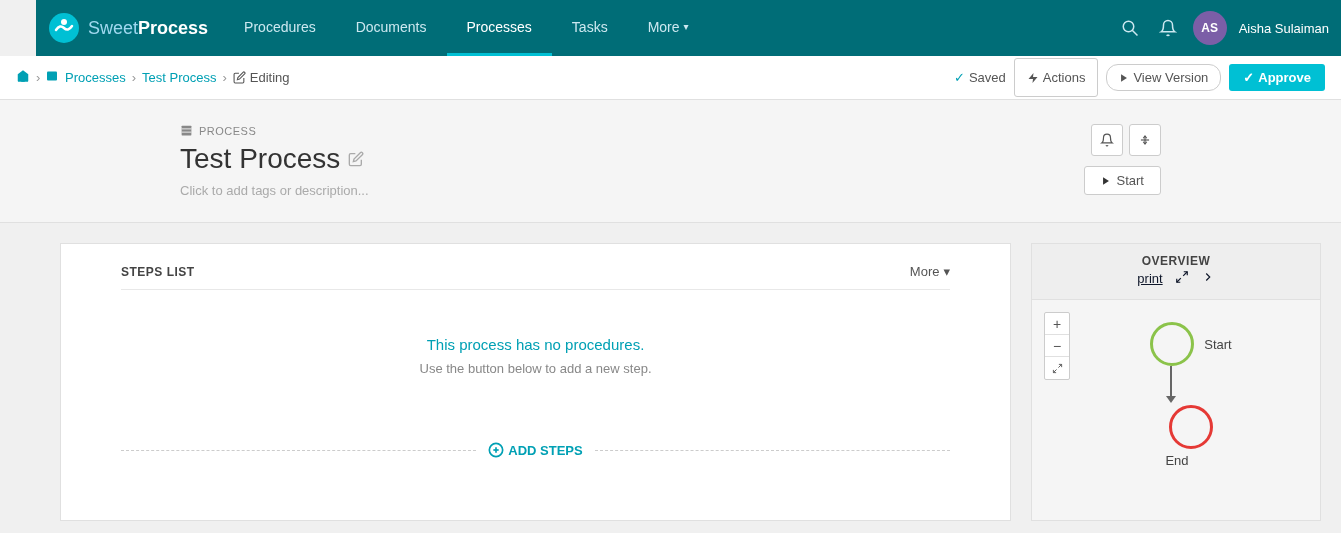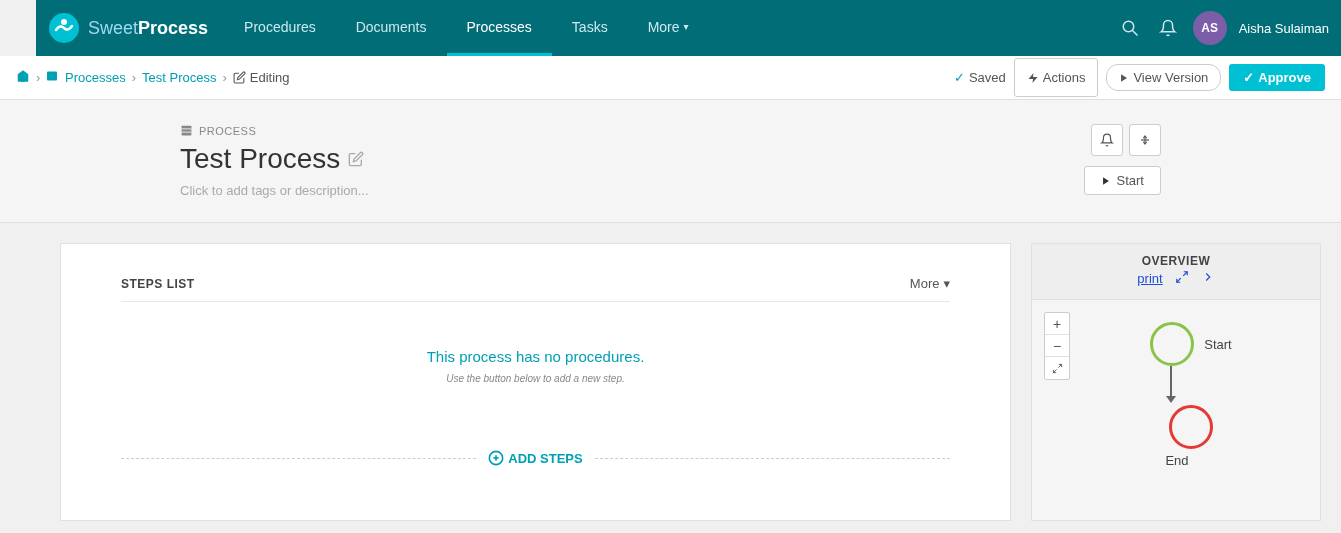--- a/index.html
+++ b/index.html
@@ -232,21 +232,21 @@
     .main-area {
       display: flex;
       padding: 0;
       background: #f0f0f0;
       min-height: calc(533px - 56px - 44px - 115px);
     }
 
     
     .steps-section {
       flex: 1;
-      padding: 32px 60px;
+      padding: 20px 60px;
       background: white;
       margin: 20px 0 20px 60px;
       border: 1px solid #e0e0e0;
     }
     .steps-header {
       display: flex;
       align-items: center;
       justify-content: space-between;
       margin-bottom: 16px;
       padding-bottom: 10px;
@@ -271,23 +271,22 @@
       text-align: center;
       padding: 30px 20px;
     }
     .empty-state p.main-msg {
       color: #00a0b4;
       font-size: 15px;
       margin-bottom: 8px;
     }
     .empty-state p.sub-msg {
       color: #888;
-      font-size: 10px;
+      font-size: 13px;
       margin-bottom: 24px;
-      font-style: italic;
     }
     .add-step-container {
       display: flex;
       align-items: center;
       width: 100%;
       margin-top: 8px;
     }
     .dashed-line {
       flex: 1;
       border-top: 1px dashed #ccc;
@@ -331,21 +330,21 @@
       text-transform: uppercase;
     }
     .overview-actions {
       display: flex;
       align-items: center;
       gap: 8px;
     }
     .ov-btn {
       background: none;
       border: none;
-      color: #1d4ed8;
+      color: #0f172a;
       cursor: pointer;
       font-size: 13px;
       padding: 2px;
       text-decoration: underline;
     }
 
     
     .flowchart-area {
       padding: 12px;
       position: relative;

